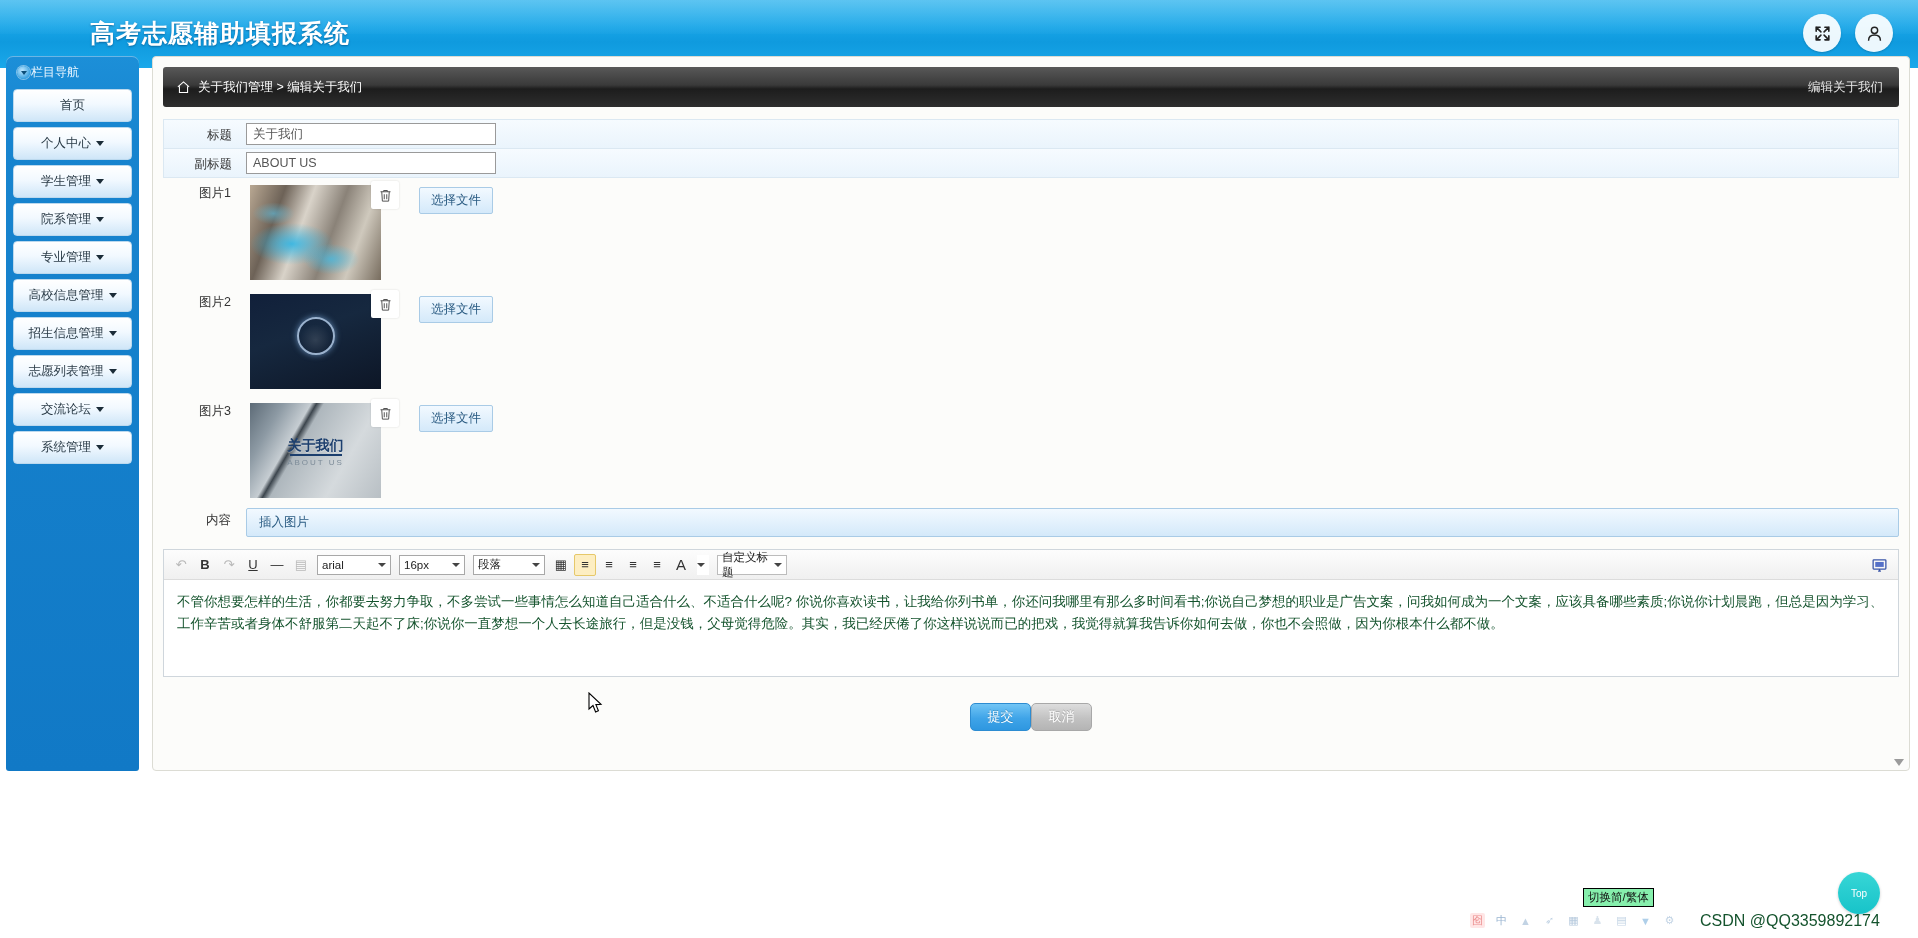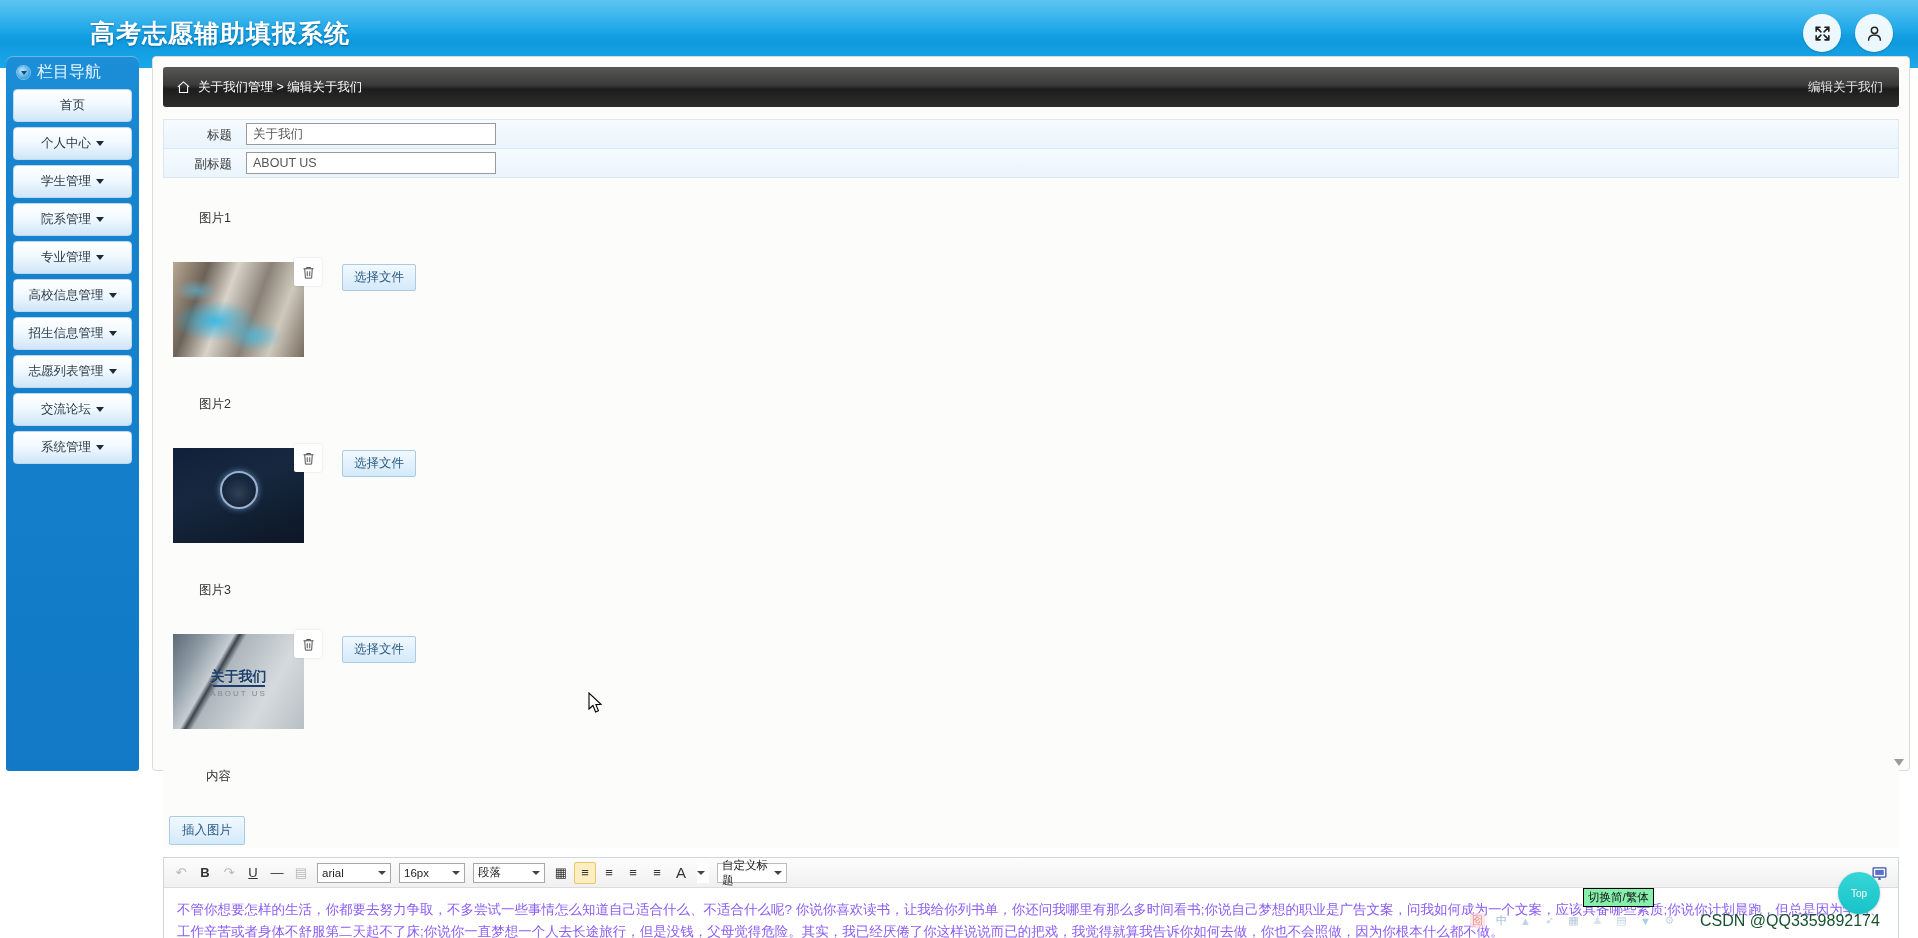--- a/index.html
+++ b/index.html
@@ -39,22 +39,22 @@
 
   
   .sidebar {
     position: absolute; left: 6px; top: 56px; width: 133px; height: 715px;
     background: linear-gradient(to bottom, #1c8fd8 0%, #1784cf 12%, #1179c6 100%);
     border-radius: 7px 7px 3px 3px;
     box-shadow: inset 0 1px 0 rgba(255,255,255,.35);
     padding: 0 7px 8px 7px;
   }
   .nav-head {
-    height: 33px; display: flex; align-items: center; gap: 7px;
-    padding-left: 4px; color: #eaf6ff; font-size: 16px; text-align: right;
+    height: 33px; display: flex; align-items: center; gap: 1px;
+    padding-left: 4px; color: #eaf6ff; font-size: 12px; text-align: right;
   }
   .nav-head .dot {
     width: 13px; height: 13px; border-radius: 50%;
     background: radial-gradient(circle at 40% 35%, #bfe7ff, #3fa5e2 70%);
     display: flex; align-items: center; justify-content: center;
     box-shadow: 0 0 0 1px rgba(255,255,255,.45);
   }
   .nav-head .dot i {
     display: block; width: 0; height: 0;
     border-left: 3px solid transparent; border-right: 3px solid transparent;
@@ -94,21 +94,21 @@
 
   
   .form-area { padding: 12px 10px 0 10px; }
   .frow {
     display: flex; align-items: flex-start;
     background: linear-gradient(to bottom,#f6fbff,#eaf4fc);
     border: 1px solid #dbe8f2; border-top: none;
     min-height: 28px;
   }
   .frow:first-child { border-top: 1px solid #dbe8f2; }
-  .frow.plain { background: #fcfcfa; border: none; flex-direction: column; }
+  .frow.plain { background: #fcfcfa; border: none; }
   .flabel {
     width: 77px; min-height: 26px; flex: 0 0 77px;
     display: flex; align-items: center; justify-content: flex-end;
     padding-right: 9px; padding-top: 4px;
     font-size: 12.5px; color: #333; text-align: center;
   }
   .fctl { flex: 1; padding: 3px 0 3px 5px; }
   .txtinput {
     width: 250px; height: 22px;
     border: 1px solid #9a9a9a; background: #ffffff;
@@ -213,21 +213,21 @@
   .tsel.w-size { width: 66px; }
   .tsel.w-para { width: 72px; }
   .tsel.w-head { width: 70px; border-color: #bcbcbc; }
   .monitor-ico {
     position: absolute; right: 8px; top: 4px;
     width: 22px; height: 22px; display: flex; align-items: center; justify-content: center;
     cursor: pointer;
   }
   .econtent {
     min-height: 96px; padding: 11px 13px;
-    font-size: 13.5px; line-height: 22px; color: #8b5cf6;
+    font-size: 13.5px; line-height: 22px; color: #14532d;
   }
 
   
   .btnrow { margin-top: 26px; display: flex; justify-content: center; }
   .btn {
     width: 61px; height: 28px; border-radius: 5px;
     display: flex; align-items: center; justify-content: center;
     font-size: 13px; color: #fff; cursor: pointer;
     text-shadow: 0 -1px 0 rgba(0,0,0,.2);
   }

